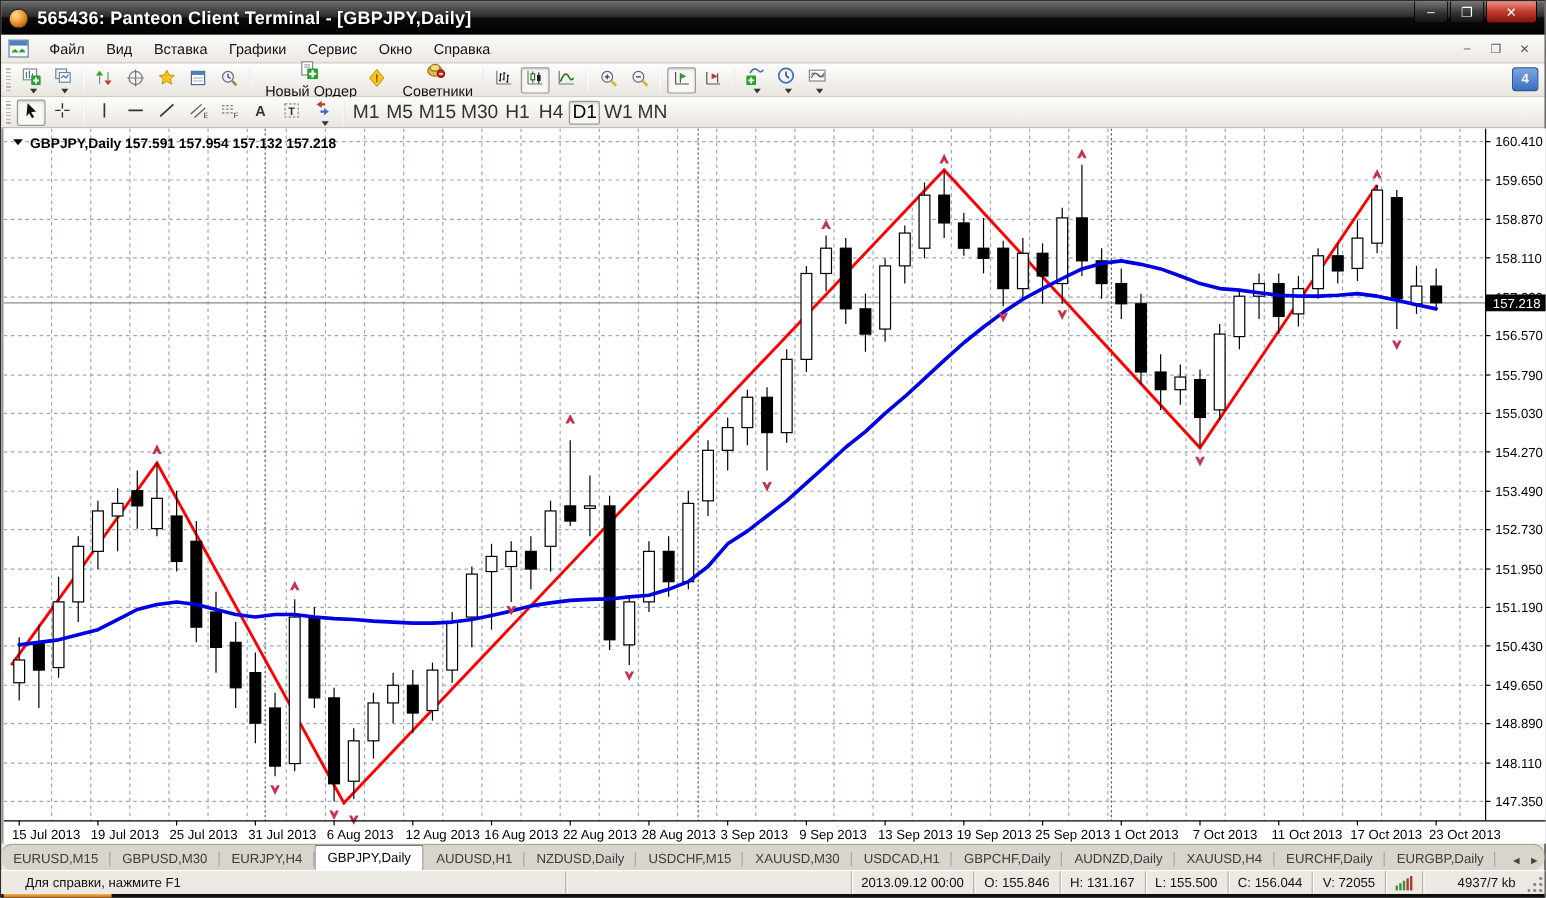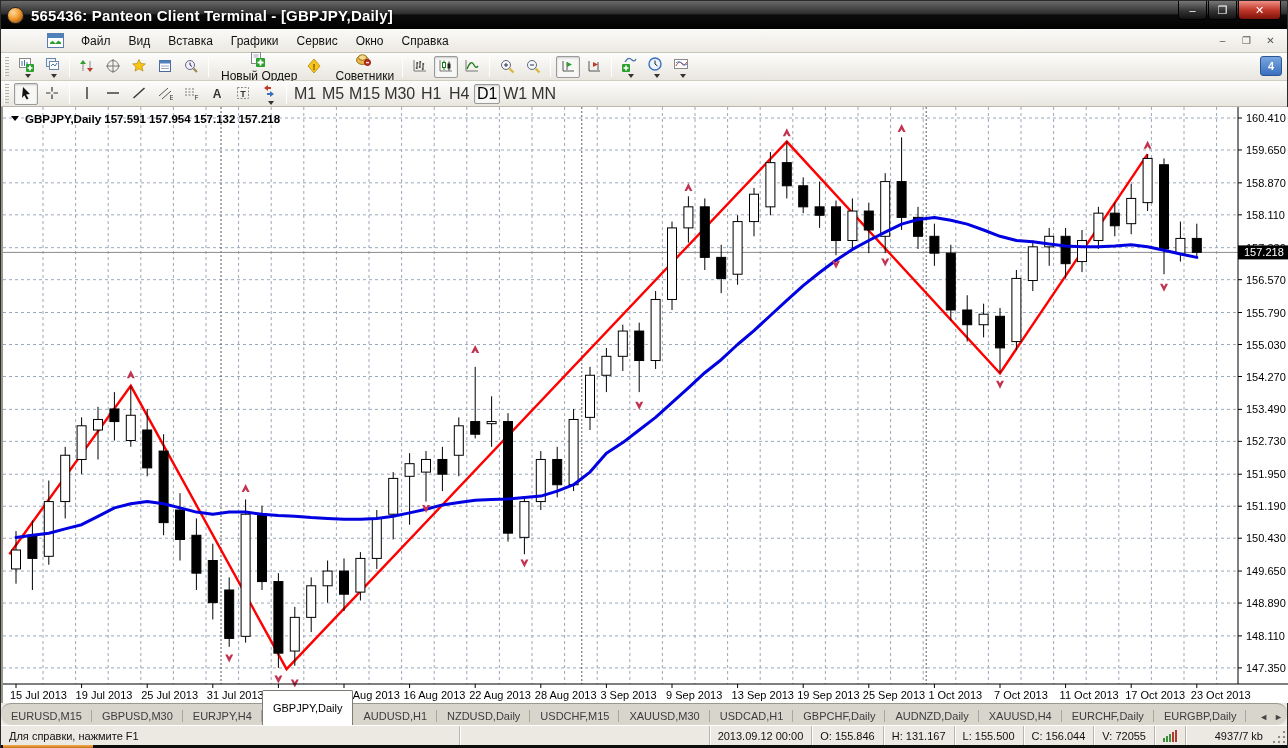--- a/index.html
+++ b/index.html
@@ -18,21 +18,21 @@
   #win-buttons { position:absolute; right:6px; top:0; display:flex; }
   .winbtn { width:29px; height:19px; display:flex; align-items:center; justify-content:center;
     color:#fff; font-size:11px; border:1px solid #000; border-top:none;
     border-radius:0 0 4px 4px; background:linear-gradient(#777, #333 55%, #111);
     margin-left:1px; cursor:default; }
   .winbtn.close { width:43px; background:linear-gradient(#f09086, #c1392b 50%, #7e120a); }
 
   
   #menubar { position:absolute; left:0; top:28px; width:100%; height:24px;
     background:linear-gradient(#fbfaf8, #ece9e2); border-bottom:1px solid #c9c6be;
-    display:flex; align-items:center;padding-left:40px; }
+    display:flex; align-items:center; }
   #doc-icon { width:17px; height:15px; margin:0 8px 0 6px; border:1px solid #5a7ca8; background:#fff; position:relative; }
   #doc-icon::before { content:""; position:absolute; left:0; top:0; right:0; height:4px; background:#4f81bd; }
   #doc-icon::after { content:""; position:absolute; left:2px; bottom:3px; width:11px; height:4px;
     background:linear-gradient(90deg,#2da02d,#2da02d); clip-path:polygon(0 70%,25% 20%,50% 90%,75% 10%,100% 60%,100% 100%,0 100%); }
   .menu-item { padding:3px 9px; color:#111; font-size:12px; cursor:default; }
   #child-controls { position:absolute; right:6px; display:flex; gap:3px; }
   .childbtn { width:21px; height:17px; display:flex; align-items:center; justify-content:center;
     color:#555; font-size:10px; border:1px solid transparent; }
 
   
@@ -59,28 +59,28 @@
   #chart-wrap { position:absolute; left:0; top:106px; width:1288px; height:596px; background:#fff;
     border-left:2px solid #9a978f; }
   #chart-svg { display:block; }
 
   
   #tabbar { position:absolute; left:0; top:702px; width:100%; height:22px; background:#d8d5cd;
     border-top:1px solid #9b988f; display:flex; align-items:flex-end;border-radius:10px; }
   .tab { height:18px; display:flex; align-items:center; padding:0 10px; color:#3c3c3c; font-size:11px;
     position:relative; cursor:default; white-space:nowrap; }
   .tab:not(.active)::after { content:""; position:absolute; right:0; top:3px; bottom:3px; width:1px; background:#a9a69e; }
-  .tab.active { background:#fff; height:35px; border:1px solid #7e7b73; border-bottom:none;
+  .tab.active { background:#fff; height:21px; border:1px solid #7e7b73; border-bottom:none;
     border-radius:2px 2px 0 0; color:#000; z-index:2; }
   #tab-scroll { position:absolute; right:4px; bottom:3px; display:flex; gap:6px; color:#444; font-size:9px; }
   #tab-scroll span { cursor:default; }
 
   
   #statusbar { position:absolute; left:0; top:724px; width:100%; height:20px; background:#ece9e2;
-    border-top:1px solid #fff; display:flex; align-items:stretch; font-size:11px; color:#111; }
+    border-top:1px solid #fff; display:flex; align-items:stretch; font-size:11px; color:#111;padding-left:12px; }
   .scell { display:flex; align-items:center; padding:0 8px; border-left:1px solid #b8b5ad; box-shadow:inset 1px 0 0 #fff; white-space:nowrap; }
   .scell.first { border-left:none; box-shadow:none; flex:0 0 458px; }
   .scell.blank { flex:1 1 auto; }
   #conn-bars { display:flex; align-items:flex-end; gap:1px; height:12px; }
   #conn-bars i { width:2px; background:#3d8f3d; display:block; }
   #conn-bars i.r { background:#b23a2e; }
   #resize-grip { width:14px; align-self:flex-end; height:14px; margin-left:2px;
     background:
       radial-gradient(circle at 11px 11px, #8f8c84 1.2px, transparent 1.6px),
       radial-gradient(circle at 11px 6px,  #8f8c84 1.2px, transparent 1.6px),

